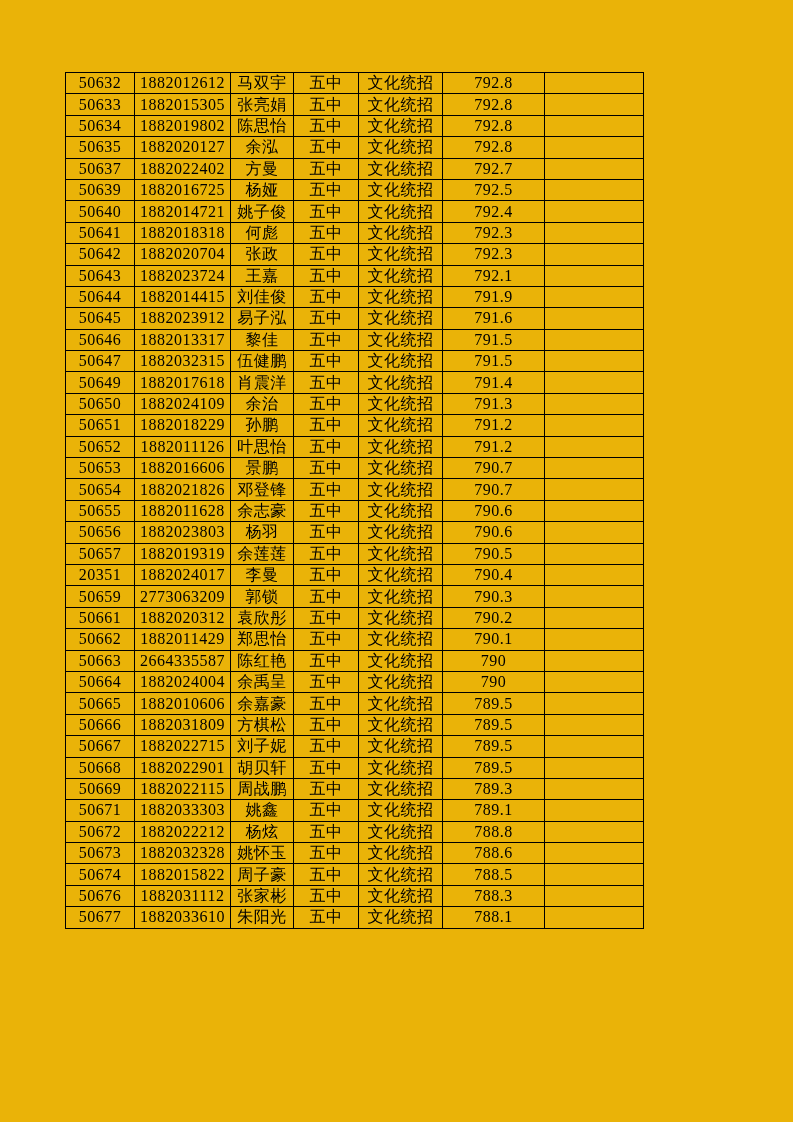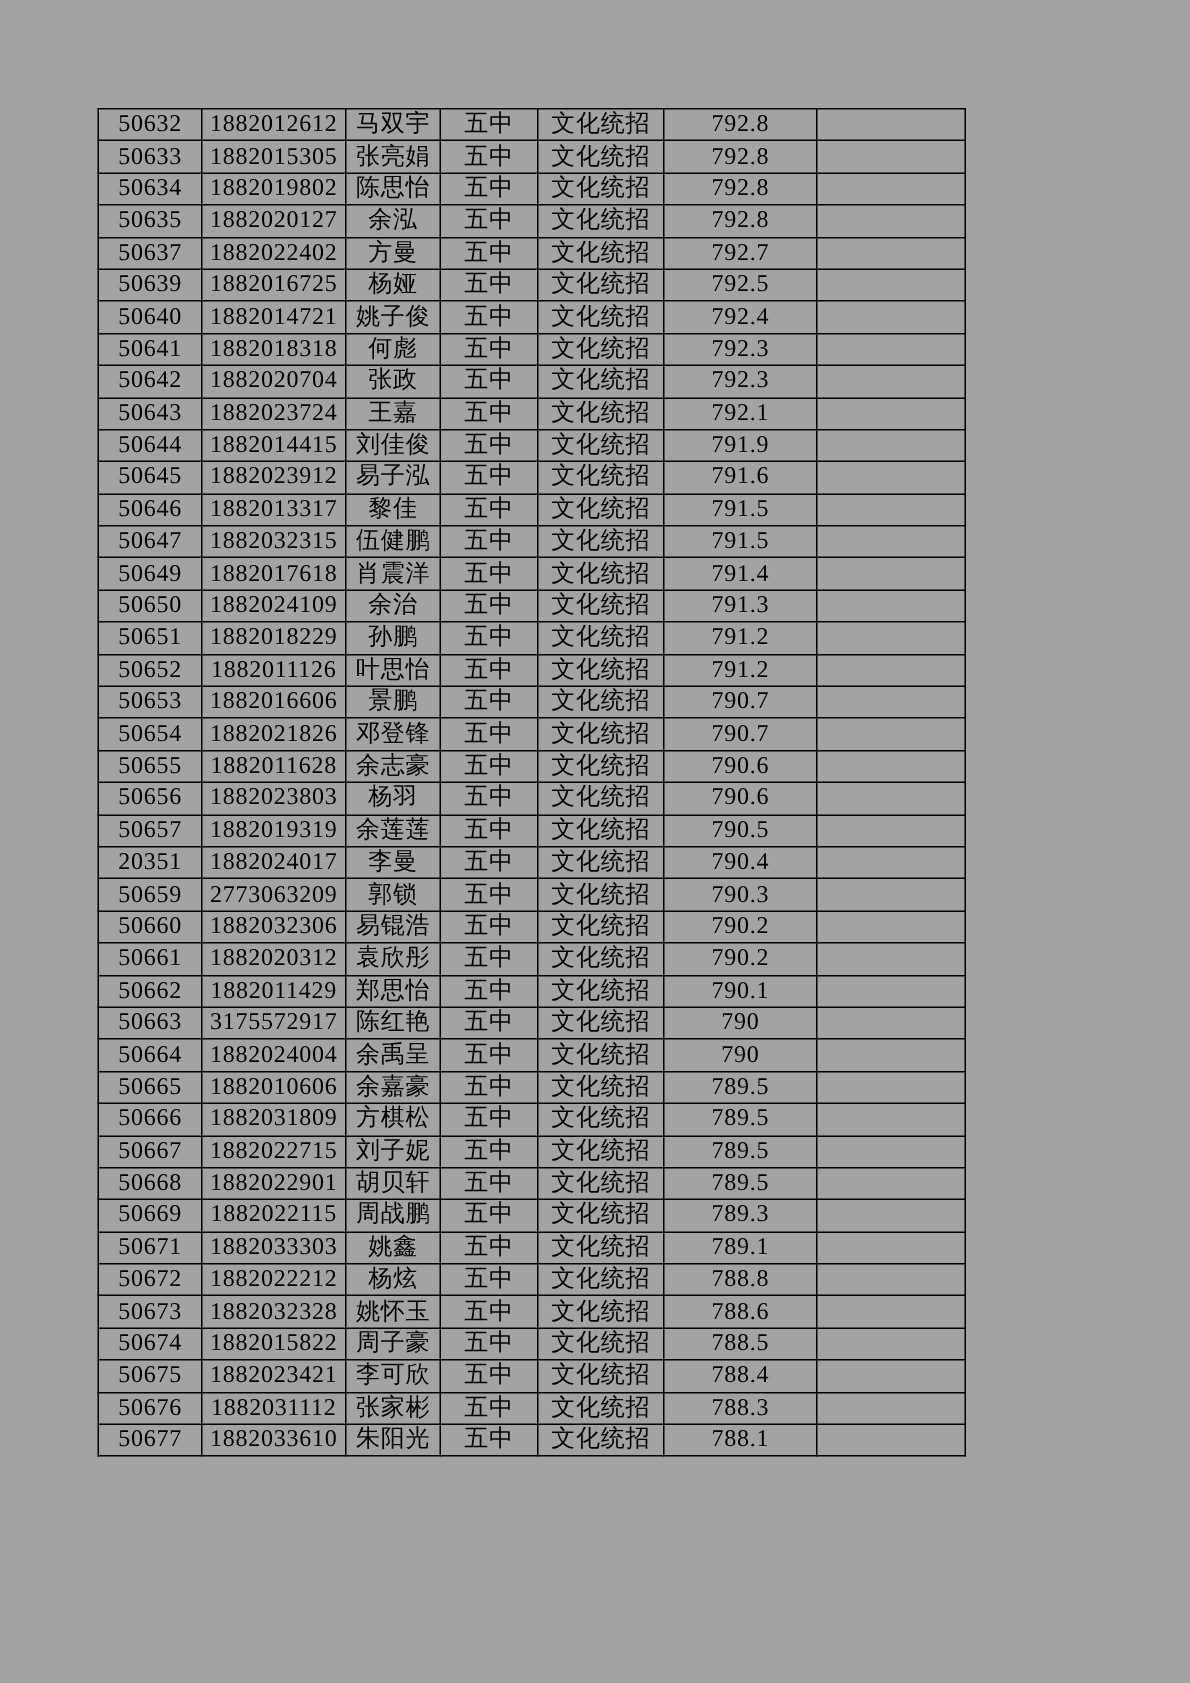--- a/index.html
+++ b/index.html
@@ -4,21 +4,21 @@
 <style>
   html, body {
     margin: 0;
     padding: 0;
     background: #ffffff;
   }
   .page {
     position: relative;
     width: 793px;
     height: 1122px;
-    background: #a3a3a3;
+    background: #eab308;
     overflow: hidden;
     font-family: "Liberation Serif", "DejaVu Serif", serif;
   }
   table.score-table {
     position: absolute;
     left: 65px;
     top: 72px;
     border-collapse: collapse;
     table-layout: fixed;
   }
@@ -273,49 +273,40 @@
         <tr>
           <td>50659</td>
           <td>2773063209</td>
           <td>郭锁</td>
           <td>五中</td>
           <td>文化统招</td>
           <td>790.3</td>
           <td></td>
         </tr>
         <tr>
-          <td>50660</td>
-          <td>1882032306</td>
-          <td>易锟浩</td>
-          <td>五中</td>
-          <td>文化统招</td>
-          <td>790.2</td>
-          <td></td>
-        </tr>
-        <tr>
           <td>50661</td>
           <td>1882020312</td>
           <td>袁欣彤</td>
           <td>五中</td>
           <td>文化统招</td>
           <td>790.2</td>
           <td></td>
         </tr>
         <tr>
           <td>50662</td>
           <td>1882011429</td>
           <td>郑思怡</td>
           <td>五中</td>
           <td>文化统招</td>
           <td>790.1</td>
           <td></td>
         </tr>
         <tr>
           <td>50663</td>
-          <td>3175572917</td>
+          <td>2664335587</td>
           <td>陈红艳</td>
           <td>五中</td>
           <td>文化统招</td>
           <td>790</td>
           <td></td>
         </tr>
         <tr>
           <td>50664</td>
           <td>1882024004</td>
           <td>余禹呈</td>
@@ -396,29 +387,20 @@
           <td>788.6</td>
           <td></td>
         </tr>
         <tr>
           <td>50674</td>
           <td>1882015822</td>
           <td>周子豪</td>
           <td>五中</td>
           <td>文化统招</td>
           <td>788.5</td>
-          <td></td>
-        </tr>
-        <tr>
-          <td>50675</td>
-          <td>1882023421</td>
-          <td>李可欣</td>
-          <td>五中</td>
-          <td>文化统招</td>
-          <td>788.4</td>
           <td></td>
         </tr>
         <tr>
           <td>50676</td>
           <td>1882031112</td>
           <td>张家彬</td>
           <td>五中</td>
           <td>文化统招</td>
           <td>788.3</td>
           <td></td>

